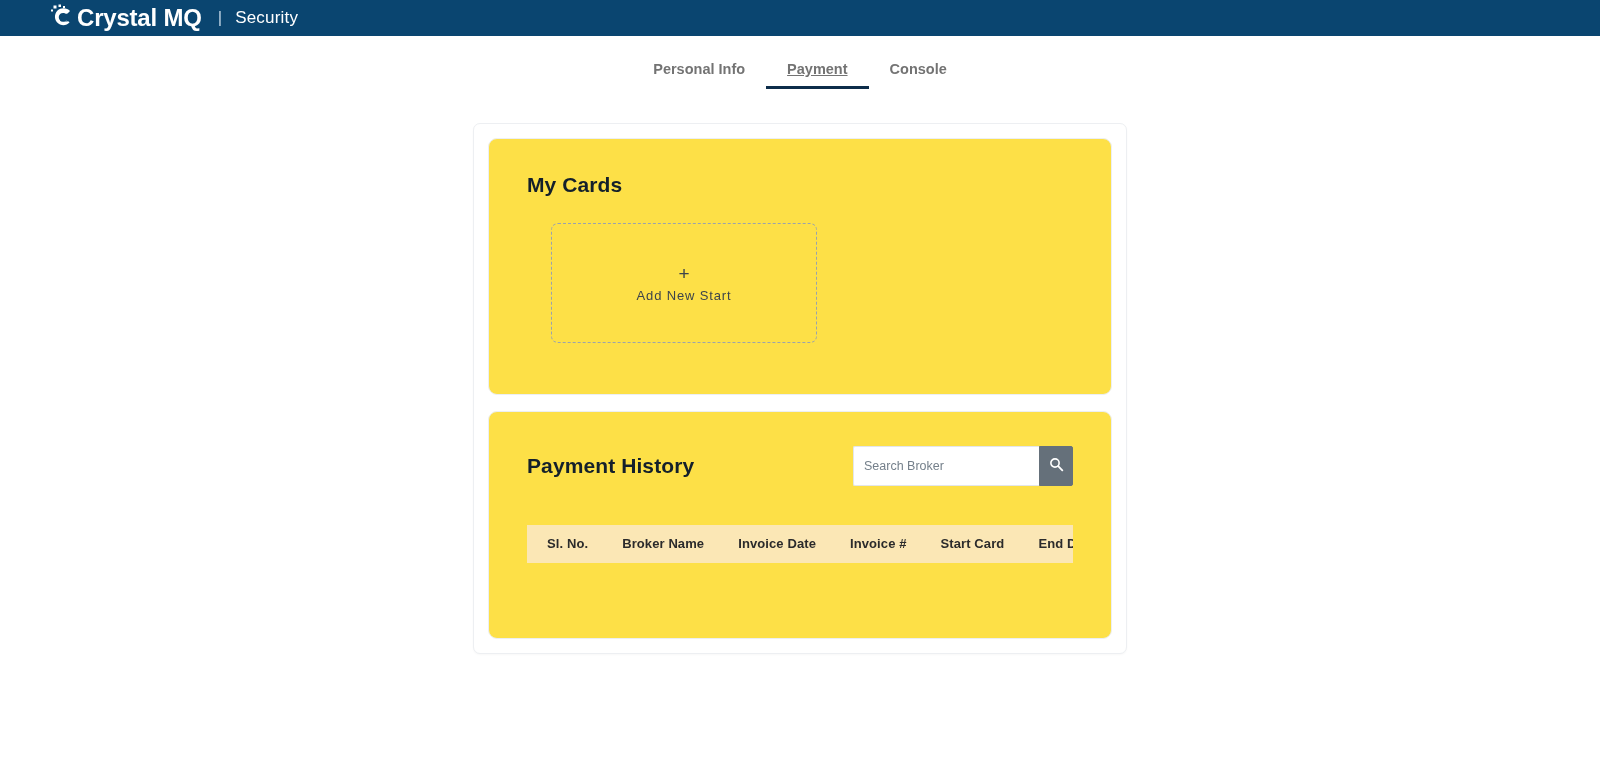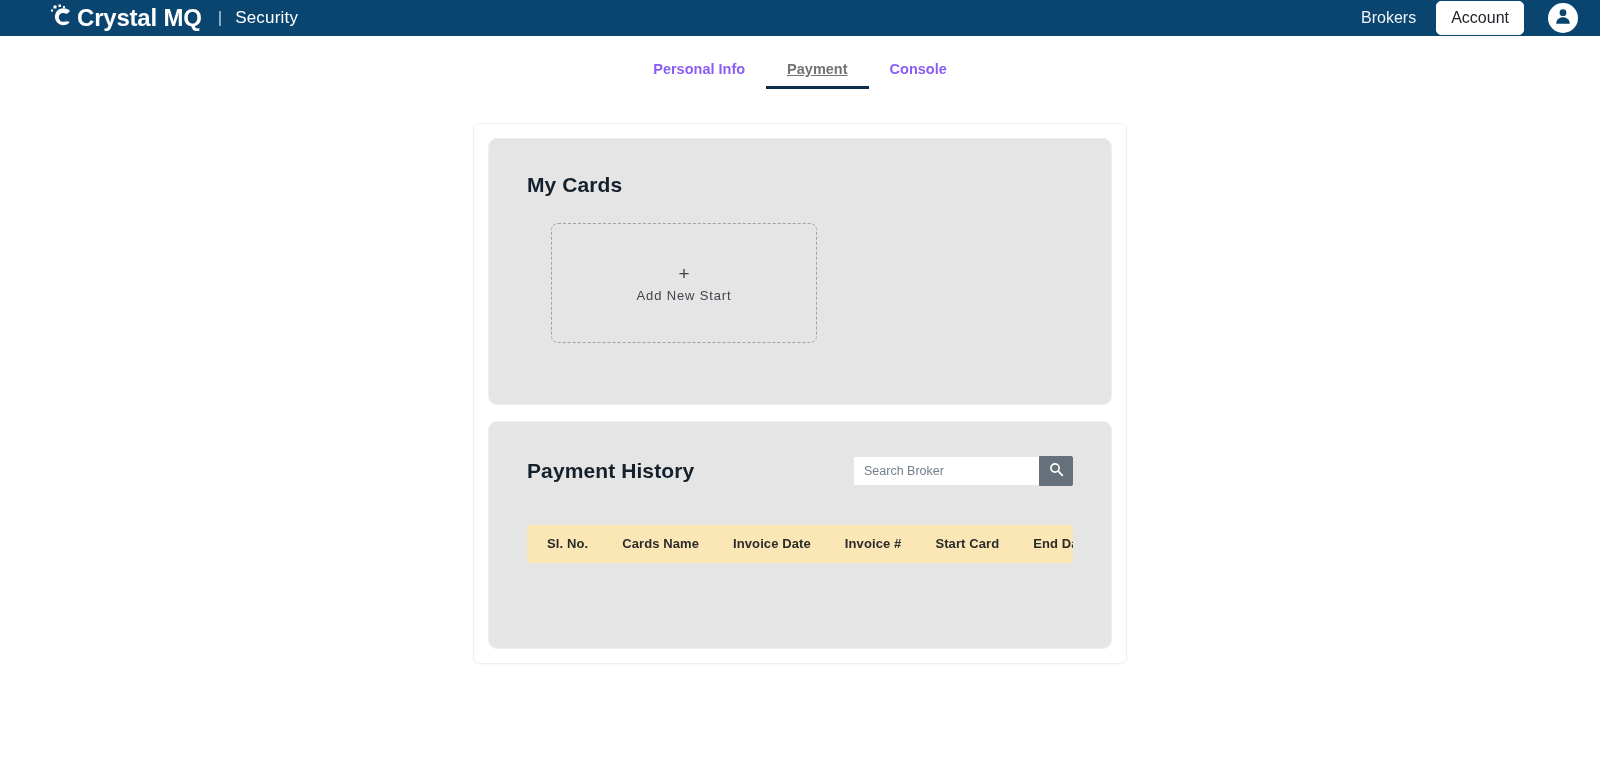--- a/index.html
+++ b/index.html
@@ -100,21 +100,21 @@
   .tabs {
     display: flex;
     justify-content: center;
     align-items: flex-end;
     gap: 0;
     padding-top: 21px;
   }
   .tab {
     font-size: 14.5px;
     font-weight: 700;
-    color: #8b5cf6;
+    color: #737373;
     padding: 4px 21px 9px;
     cursor: pointer;
     text-decoration: none;
     white-space: nowrap;
     border-bottom: 3px solid transparent;
   }
   .tab.active {
     color: #737373;
     border-bottom: 3px solid #0d2d4a;
     text-decoration: underline;
@@ -124,24 +124,24 @@
   .outer-panel {
     width: 654px;
     margin: 34px auto 0;
     background: #ffffff;
     border: 1px solid #edeff2;
     border-radius: 7px;
     padding: 14px;
     box-shadow: 0 1px 2px rgba(16,24,40,0.03);
   }
   .inner-card {
-    background: #e5e5e5;
+    background: #fde047;
     border: 1px solid #eceff3;
     border-radius: 9px;
-    padding: 34px 38px 39px;
+    padding: 34px 38px 29px;
   }
   .inner-card + .inner-card { margin-top: 16px; }
 
   .card-title {
     font-size: 21px;
     font-weight: 700;
     color: #14202b;
     margin: 0;
     letter-spacing: 0.1px;
   }
@@ -181,21 +181,21 @@
 
   
   .ph-head {
     display: flex;
     align-items: center;
     justify-content: space-between;
   }
   .search-group {
     display: flex;
     align-items: stretch;
-    height: 30px;
+    height: 40px;
     margin-left: 44px;
   }
   .search-input {
     width: 186px;
     border: 1px solid #e3e6ea;
     border-right: none;
     background: #ffffff;
     font-size: 12.5px;
     font-family: "Liberation Sans", sans-serif;
     color: #36404a;
@@ -255,32 +255,20 @@
           <rect x="10.6" y="10.4" width="7.4" height="6.4" rx="0.8" fill="none" stroke="#0a4570" stroke-width="1.2"></rect>
           <path d="M11.4 11.2 L17.2 16" stroke="#0a4570" stroke-width="1"></path>
         </svg>
       </span>
       <span class="brand-text">Crystal MQ</span>
     </div>
     <span class="brand-sep">|</span>
     <span class="console-text">Security</span>
   </div>
 
-  <div class="nav-right">
-    <a class="nav-link" href="#">Brokers</a>
-    <button class="account-btn">Account</button>
-    <span class="avatar">
-      <span>
-        <svg width="22" height="22" viewBox="0 0 24 24" xmlns="http://www.w3.org/2000/svg">
-          <circle cx="12" cy="8.4" r="3.7" fill="#0a4570"></circle>
-          <path d="M4.6 20.4 C4.6 15.9 8 13.4 12 13.4 C16 13.4 19.4 15.9 19.4 20.4 Z" fill="#0a4570"></path>
-        </svg>
-      </span>
-    </span>
-  </div>
 </div>
 
 <div class="tabs">
   <a class="tab" href="#">Personal Info</a>
   <a class="tab active" href="#">Payment</a>
   <a class="tab" href="#">Console</a>
 </div>
 
 <div class="outer-panel">
 
@@ -309,21 +297,21 @@
           </span>
         </button>
       </div>
     </div>
 
     <div class="table-wrap">
       <table class="pay-table">
         <thead>
           <tr>
             <th>Sl. No.</th>
-            <th>Cards Name</th>
+            <th>Broker Name</th>
             <th>Invoice Date</th>
             <th>Invoice #</th>
             <th>Start Card</th>
             <th>End Date</th>
 
           </tr>
         </thead>
         <tbody></tbody>
       </table>
       <div class="table-empty"></div>

